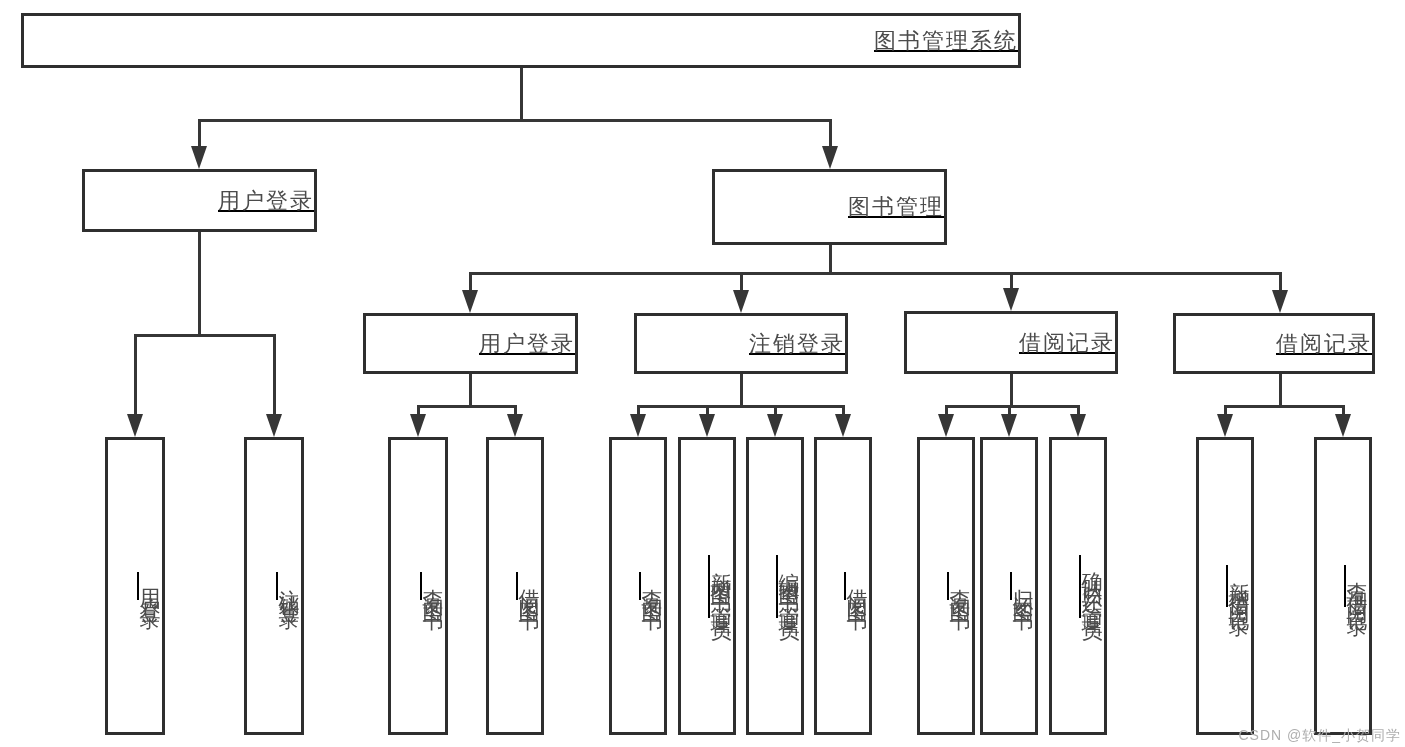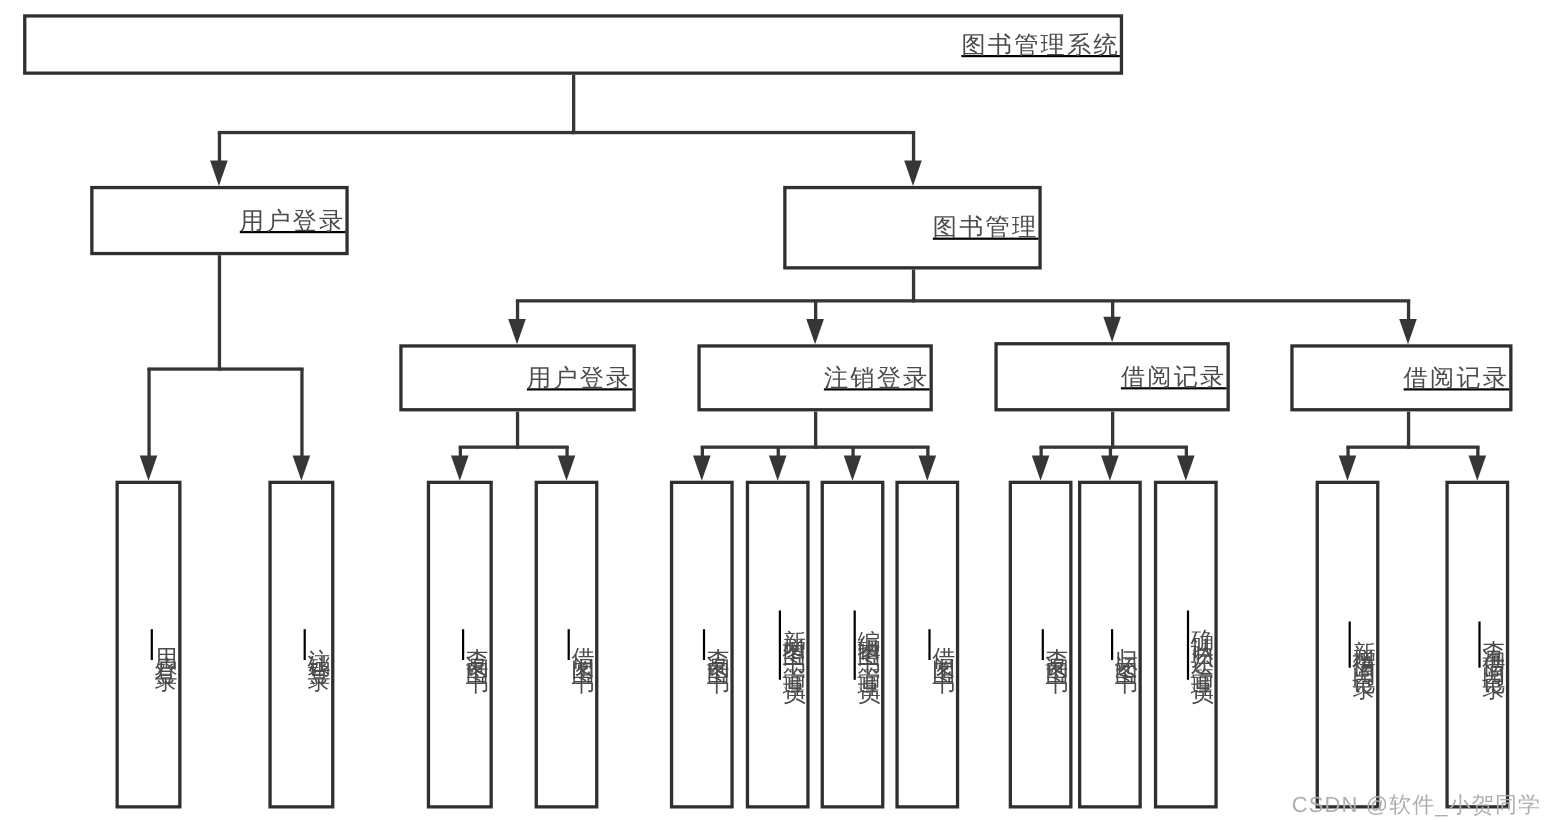--- a/index.html
+++ b/index.html
@@ -29,21 +29,21 @@
     font-size:21px;letter-spacing:7px;line-height:1.1;white-space:normal;
   }
   .seg{position:absolute;background:var(--line);z-index:1;}
   .arrowhead{
     position:absolute;width:0;height:0;z-index:1;
     border-left:8px solid transparent;border-right:8px solid transparent;
     border-top:23px solid var(--line);
   }
   .watermark{
     position:absolute;right:4px;bottom:2px;z-index:10;
-    font-size:20px;color:var(--wm);letter-spacing:1px;white-space:nowrap;
+    font-size:14px;color:var(--wm);letter-spacing:1px;white-space:nowrap;
   }
 
   
   #box-root            {left:21px;  top:13px;  width:1000px;height:55px;}
   #box-user-login      {left:82px;  top:169px; width:235px; height:63px;}
   #box-book-management {left:712px; top:169px; width:235px; height:76px;}
   #box-new-books       {left:363px; top:313px; width:215px; height:61px;}
   #box-book-borrowing  {left:634px; top:313px; width:214px; height:61px;}
   #box-current-borrow  {left:904px; top:311px; width:214px; height:63px;}
   #box-borrow-records  {left:1173px;top:313px; width:202px; height:61px;}

